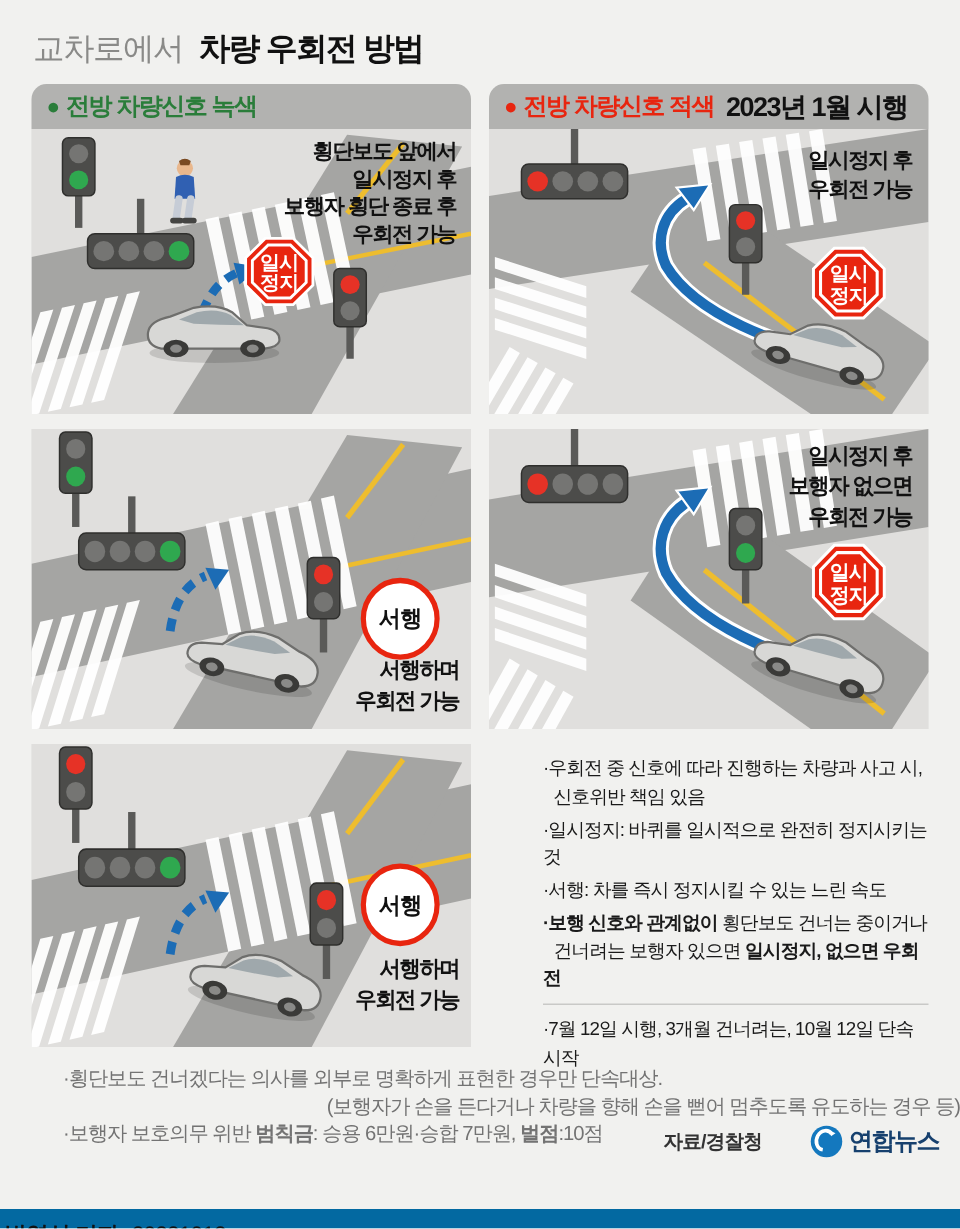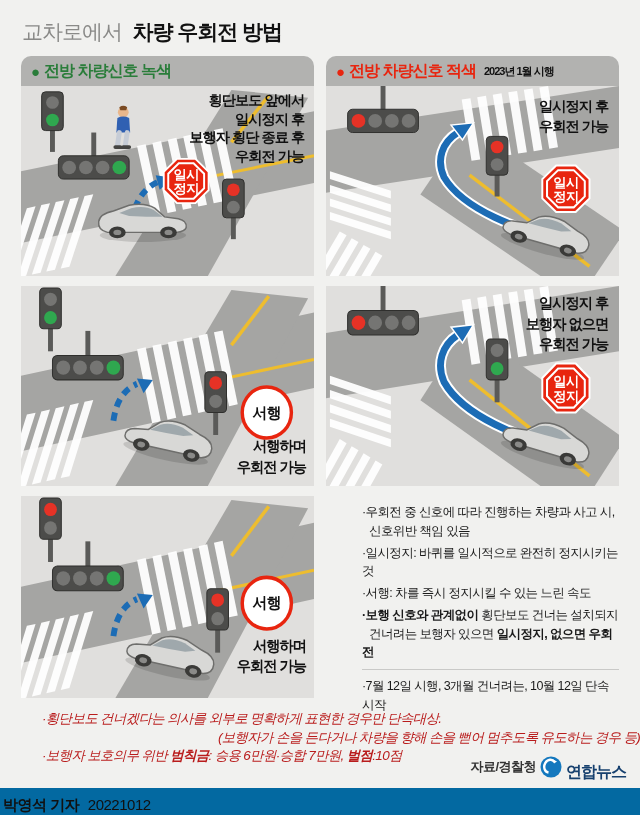--- a/index.html
+++ b/index.html
@@ -1,52 +1,52 @@
 <!DOCTYPE html>
 <html><head>
 <meta charset="utf-8">
 <style>
   html,body{margin:0;padding:0;}
   body{width:640px;font-family:"Liberation Sans","DejaVu Sans",sans-serif;background:#ffffff;color:#111;}
   .page{width:640px;height:819px;overflow:hidden;background:#ffffff;}
-  .gray-area{background:#f1f1ef;width:640px;padding-bottom:4px;}
+  .gray-area{background:#f1f1ef;width:640px;padding-bottom:22px;}
   
   .title-row{padding:18px 0 12px 22px;height:26px;}
   .title-prefix{font-size:21px;font-weight:500;color:#8a8a88;letter-spacing:-1px;}
   .title-main{font-size:21px;font-weight:800;color:#111;letter-spacing:-1px;margin-left:6px;}
   
   .cols{display:flex;gap:12px;padding:0 21px;align-items:flex-start;}
   .col{width:293px;}
   .col-header{height:30px;border-radius:10px 10px 0 0;background:#b2b2b0;display:flex;align-items:center;padding:0 10px;box-sizing:border-box;}
   .hdr-dot{font-size:15px;margin-right:4px;line-height:1;}
   .hdr-label{font-size:16px;font-weight:800;letter-spacing:-1px;}
   .hdr-green .hdr-dot,.hdr-green .hdr-label{color:#2a7d3a;}
   .hdr-red .hdr-dot,.hdr-red .hdr-label{color:#e8250f;}
-  .hdr-note{font-size:11px;font-weight:700;color:#111;margin-left:8px;letter-spacing:-1px;}
+  .hdr-note{font-size:18px;font-weight:700;color:#111;margin-left:8px;letter-spacing:-1px;}
   .panel{display:block;width:293px;margin-top:10px;background:#e0dfdd;}
   .panel.first{margin-top:0;}
   .h190{height:190px}.h200{height:200px}.h202{height:202px}
   svg text{font-family:"Liberation Sans","DejaVu Sans",sans-serif;}
   .cap{font-size:14.5px;font-weight:800;fill:#111;letter-spacing:-1px;}
   .sign-stop-txt{font-size:13.5px;font-weight:800;fill:#ffffff;letter-spacing:-0.5px;}
   .sign-slow-txt{font-size:15px;font-weight:800;fill:#111;letter-spacing:-0.5px;}
   
   .notes{height:202px;margin-top:10px;padding-top:4px;box-sizing:border-box;margin-left:36px;}
   .note{font-size:12.5px;line-height:1.5;font-weight:500;letter-spacing:-0.6px;color:#1a1a1a;margin:3px 0;}
   .note b{font-weight:800;}
   .cont{padding-left:7px;text-align:right;}
   .note-divider{border:none;border-top:1px solid #c9c9c7;margin:7px 0;}
   
   .footer{position:relative;height:86px;padding:12px 0 0 42px;box-sizing:border-box;}
-  .fnote{font-size:13.5px;line-height:1.38;font-weight:500;letter-spacing:-0.7px;color:#b91c1c;font-style:italic;}
+  .fnote{font-size:13.5px;line-height:1.38;font-weight:500;letter-spacing:-0.7px;color:#737373;}
   .fnote b{font-weight:800;}
-  .source-row{position:absolute;right:14px;top:52px;display:flex;align-items:center;gap:4px;}
+  .source-row{position:absolute;right:14px;top:52px;display:flex;align-items:center;gap:32px;}
   .source-label{font-size:13px;font-weight:600;color:#333;letter-spacing:-0.5px;}
   .logo{display:flex;align-items:center;gap:4px;}
-  .logo-text{font-size:16px;font-weight:800;color:#16406e;letter-spacing:-1px;margin-top:12px;}
+  .logo-text{font-size:16px;font-weight:800;color:#16406e;letter-spacing:-1px;}
   
   .credit{background:#0369a1;padding:8px 0 0 3px;font-size:15px;letter-spacing:-0.5px;}
   .credit-name{font-weight:800;color:#111;}
   .credit-date{font-weight:400;color:#111;margin-left:5px;}
 </style>
 </head>
 <body>
 
 <svg width="0" height="0" style="position:absolute" aria-hidden="true">
   <defs>
@@ -267,21 +267,21 @@
         </svg>
 
         <div class="notes">
           <div class="note">
             <span>·우회전 중 신호에 따라 진행하는 차량과 사고 시,</span><br>
             <span class="cont">신호위반 책임 있음</span>
           </div>
           <div class="note">·일시정지: 바퀴를 일시적으로 완전히 정지시키는 것</div>
           <div class="note">·서행: 차를 즉시 정지시킬 수 있는 느린 속도</div>
           <div class="note">
-            <b>·보행 신호와 관계없이</b><span> 횡단보도 건너는 설치되지</span><br>
+            <b>·보행 신호와 관계없이</b><span> 횡단보도 건너는 중이거나</span><br>
             <span class="cont">건너려는 보행자 있으면 </span><b>일시정지, 없으면 우회전</b>
           </div>
           <hr class="note-divider">
           <div class="note">·7월 12일 시행, 3개월 건너려는, 10월 12일 단속 시작</div>
         </div>
       </div>
     </div>
 
     <div class="footer">
       <div class="fnote">·횡단보도 건너겠다는 의사를 외부로 명확하게 표현한 경우만 단속대상.</div>

